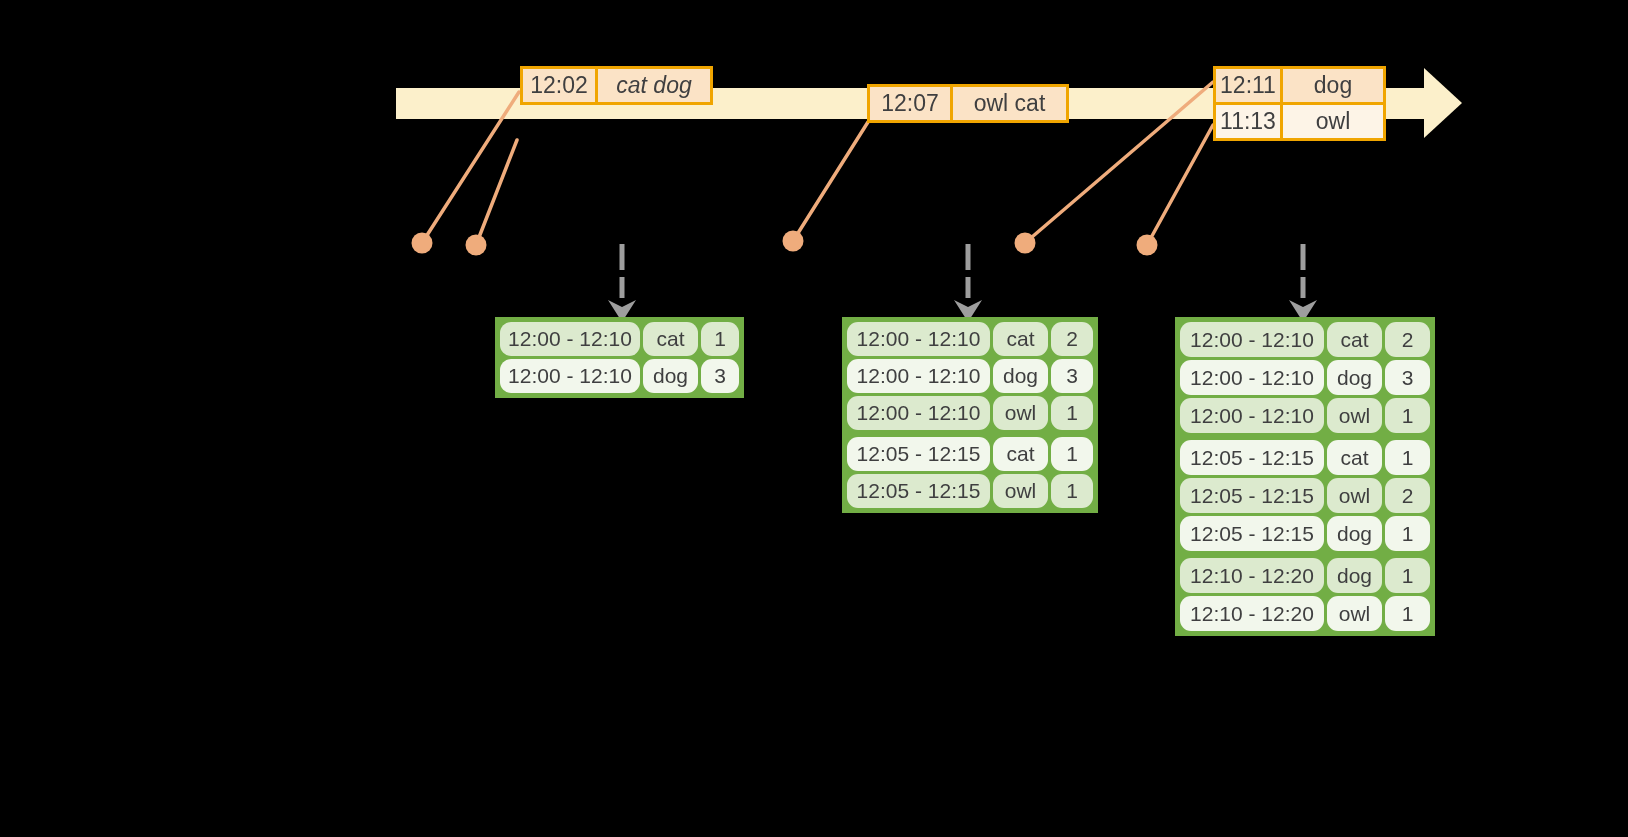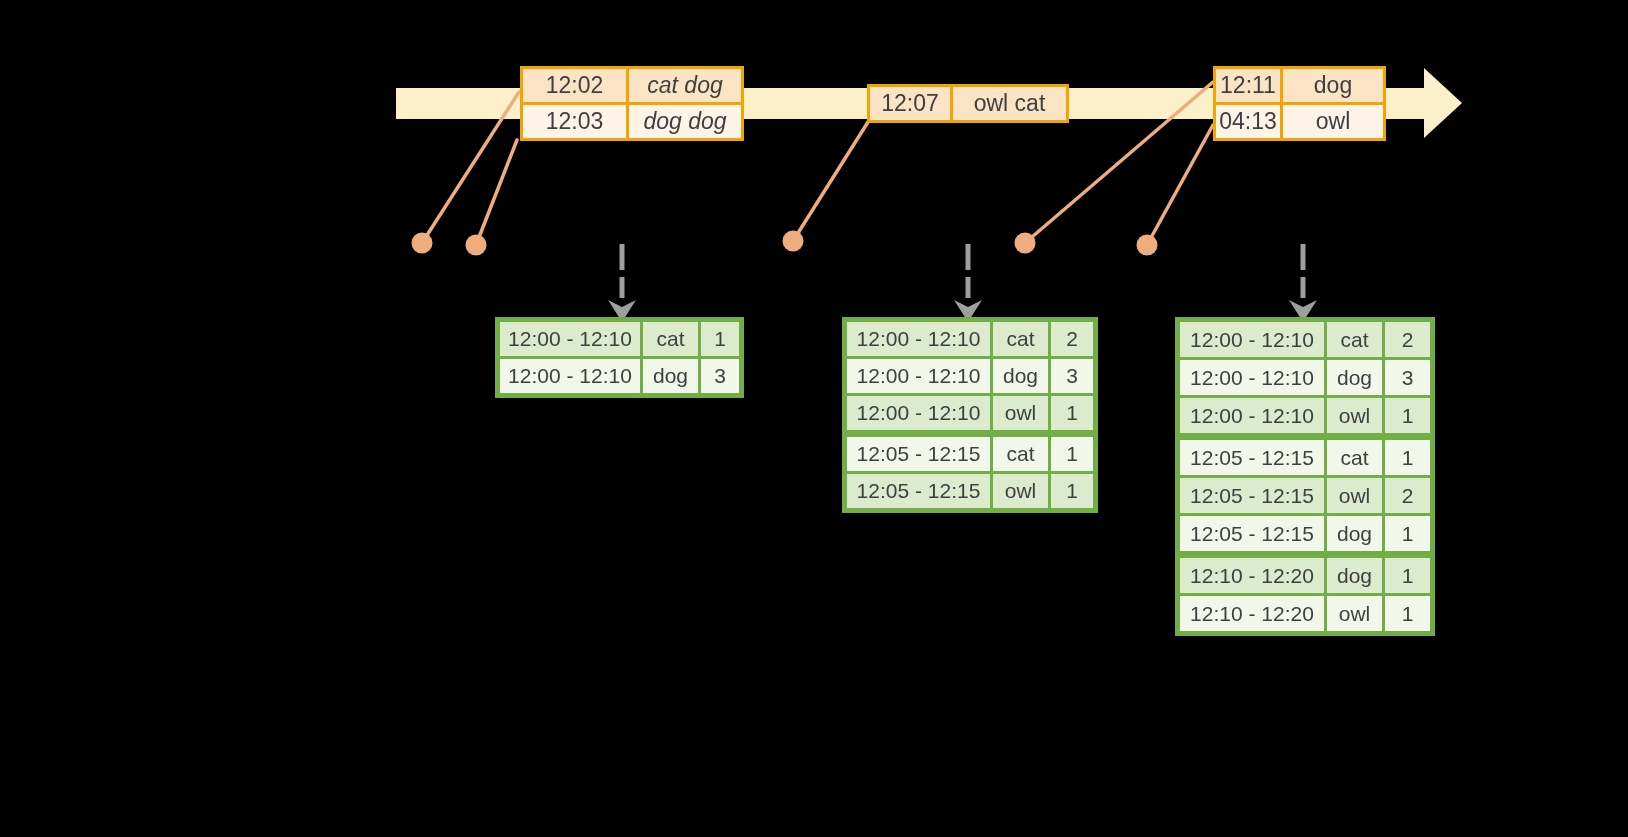--- a/index.html
+++ b/index.html
@@ -21,31 +21,31 @@
   .emit-head{fill:var(--arrow-gray);}
 
   
   .etable{position:absolute;background:var(--orange-border);padding:3px;
           display:flex;flex-direction:column;gap:3px;}
   .erow{display:flex;gap:3px;}
   .ecell{height:33px;display:flex;align-items:center;justify-content:center;
          font-size:23px;}
   .erow:nth-child(odd) .ecell{background:var(--peach-dark);}
   .erow:nth-child(even) .ecell{background:var(--peach-light);}
-  .et1 .c-time{width:103px;} .et1 .c-words{width:112px;font-style:italic;}
+  .et1 .c-time{width:72px;} .et1 .c-words{width:112px;font-style:italic;}
   .et2 .c-time{width:80px;} .et2 .c-words{width:113px;}
   .et3 .c-time{width:64px;} .et3 .c-words{width:100px;}
 
   
   .gtable{position:absolute;background:var(--green-border);padding:5px;
           display:flex;flex-direction:column;gap:3px;}
   .grow{display:flex;gap:3px;}
   .grow.gsep{margin-top:4px;}
   .gcell{height:34px;display:flex;align-items:center;justify-content:center;
-         font-size:21px;}
+         font-size:21px;border-radius:11px;}
   .gt3 .gcell{height:35px;}
   .grow:nth-child(odd) .gcell{background:var(--green-dark);}
   .grow:nth-child(even) .gcell{background:var(--green-light);}
   .gt1 .c-window{width:140px;} .gt1 .c-word{width:55px;} .gt1 .c-count{width:38px;}
   .gt2 .c-window{width:143px;} .gt2 .c-word{width:55px;} .gt2 .c-count{width:42px;}
   .gt3 .c-window{width:144px;} .gt3 .c-word{width:55px;} .gt3 .c-count{width:45px;}
 </style>
 </head>
 <body>
 
@@ -80,40 +80,36 @@
       <line class="emit-shaft" x1="1303" y1="244" x2="1303" y2="298"></line>
       <path class="emit-head" d="M1289 300 L1303 322 L1317 300 L1303 307 Z"></path>
     </g>
   </svg>
 
   <div class="etable et1" style="left:520px;top:66px;">
     <div class="erow">
       <div class="ecell c-time">12:02</div>
       <div class="ecell c-words">cat dog</div>
     </div>
-    <div class="erow">
-      <div class="ecell c-time">12:03</div>
-      <div class="ecell c-words">dog dog</div>
-    </div>
   </div>
 
   <div class="etable et2" style="left:867px;top:84px;">
     <div class="erow">
       <div class="ecell c-time">12:07</div>
       <div class="ecell c-words">owl cat</div>
     </div>
   </div>
 
   <div class="etable et3" style="left:1213px;top:66px;">
     <div class="erow">
       <div class="ecell c-time">12:11</div>
       <div class="ecell c-words">dog</div>
     </div>
     <div class="erow">
-      <div class="ecell c-time">04:13</div>
+      <div class="ecell c-time">11:13</div>
       <div class="ecell c-words">owl</div>
     </div>
   </div>
 
   <div class="gtable gt1" style="left:495px;top:317px;">
     <div class="grow">
       <div class="gcell c-window">12:00 - 12:10</div>
       <div class="gcell c-word">cat</div>
       <div class="gcell c-count">1</div>
     </div>

